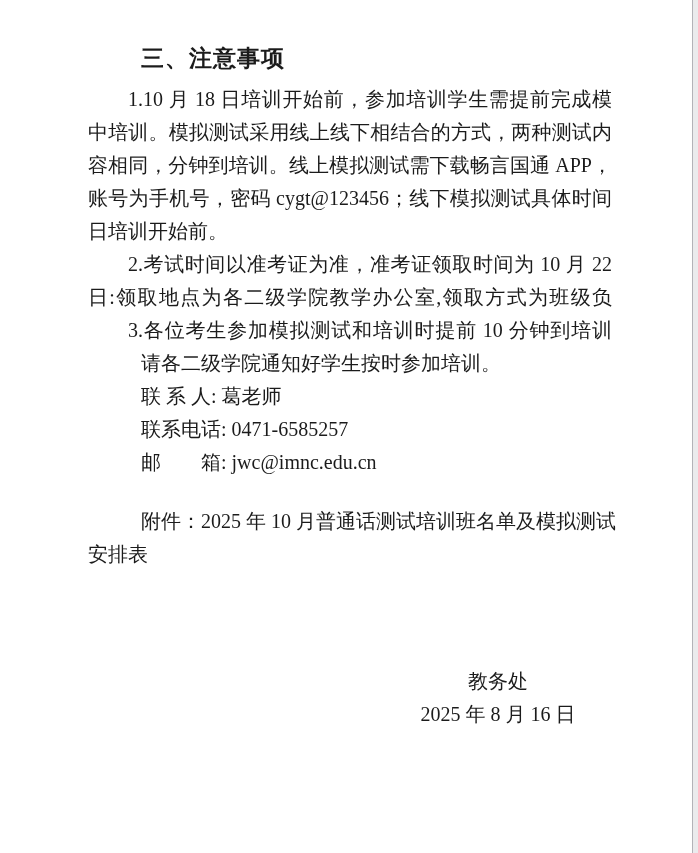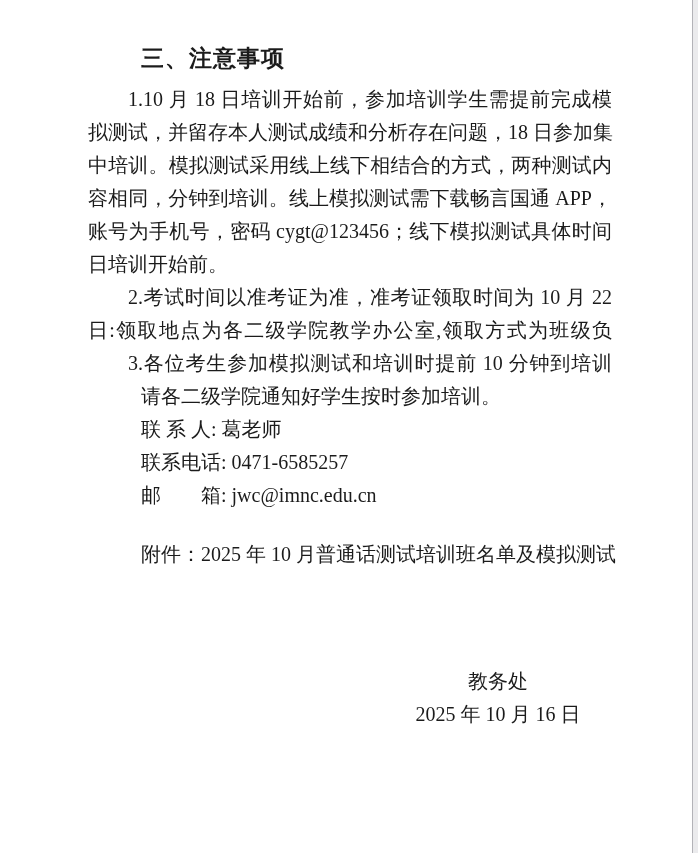--- a/index.html
+++ b/index.html
@@ -78,43 +78,43 @@
 </head>
 <body>
 
 <div class="page">
 
   <div class="content">
 
     <div class="heading">三、注意事项</div>
 
     <div class="line j i2">1.10 月 18 日培训开始前，参加培训学生需提前完成模</div>
-    <div class="line j">拟测试，并留存本人测试成绩和分析存在问题，18 日参加集</div>
     <div class="line j">中培训。模拟测试采用线上线下相结合的方式，两种测试内</div>
     <div class="line j">容相同，分钟到培训。线上模拟测试需下载畅言国通 APP，</div>
     <div class="line j">账号为手机号，密码 cygt@123456；线下模拟测试具体时间</div>
     <div class="line">日培训开始前。</div>
 
     <div class="line j i2">2.考试时间以准考证为准，准考证领取时间为 10 月 22</div>
     <div class="line j">日:领取地点为各二级学院教学办公室,领取方式为班级负</div>
 
     <div class="line j i2">3.各位考生参加模拟测试和培训时提前 10 分钟到培训</div>
 
     <div class="line i26">请各二级学院通知好学生按时参加培训。</div>
 
     <div class="line i26">联 系 人: 葛老师</div>
     <div class="line i26">联系电话: 0471-6585257</div>
     <div class="line i26">邮　　箱: jwc@imnc.edu.cn</div>
 
     <div class="attach-block">
       <div class="line j i26">附件：2025 年 10 月普通话测试培训班名单及模拟测试</div>
+      <div class="line">安排表</div>
     </div>
 
     <div class="signature">
       <div class="line">教务处</div>
-      <div class="line">2025 年 10 月 16 日</div>
+      <div class="line">2025 年 8 月 16 日</div>
     </div>
 
   </div>
 
   <div class="edge-strip"></div>
 
 </div>
 
 </body></html>

